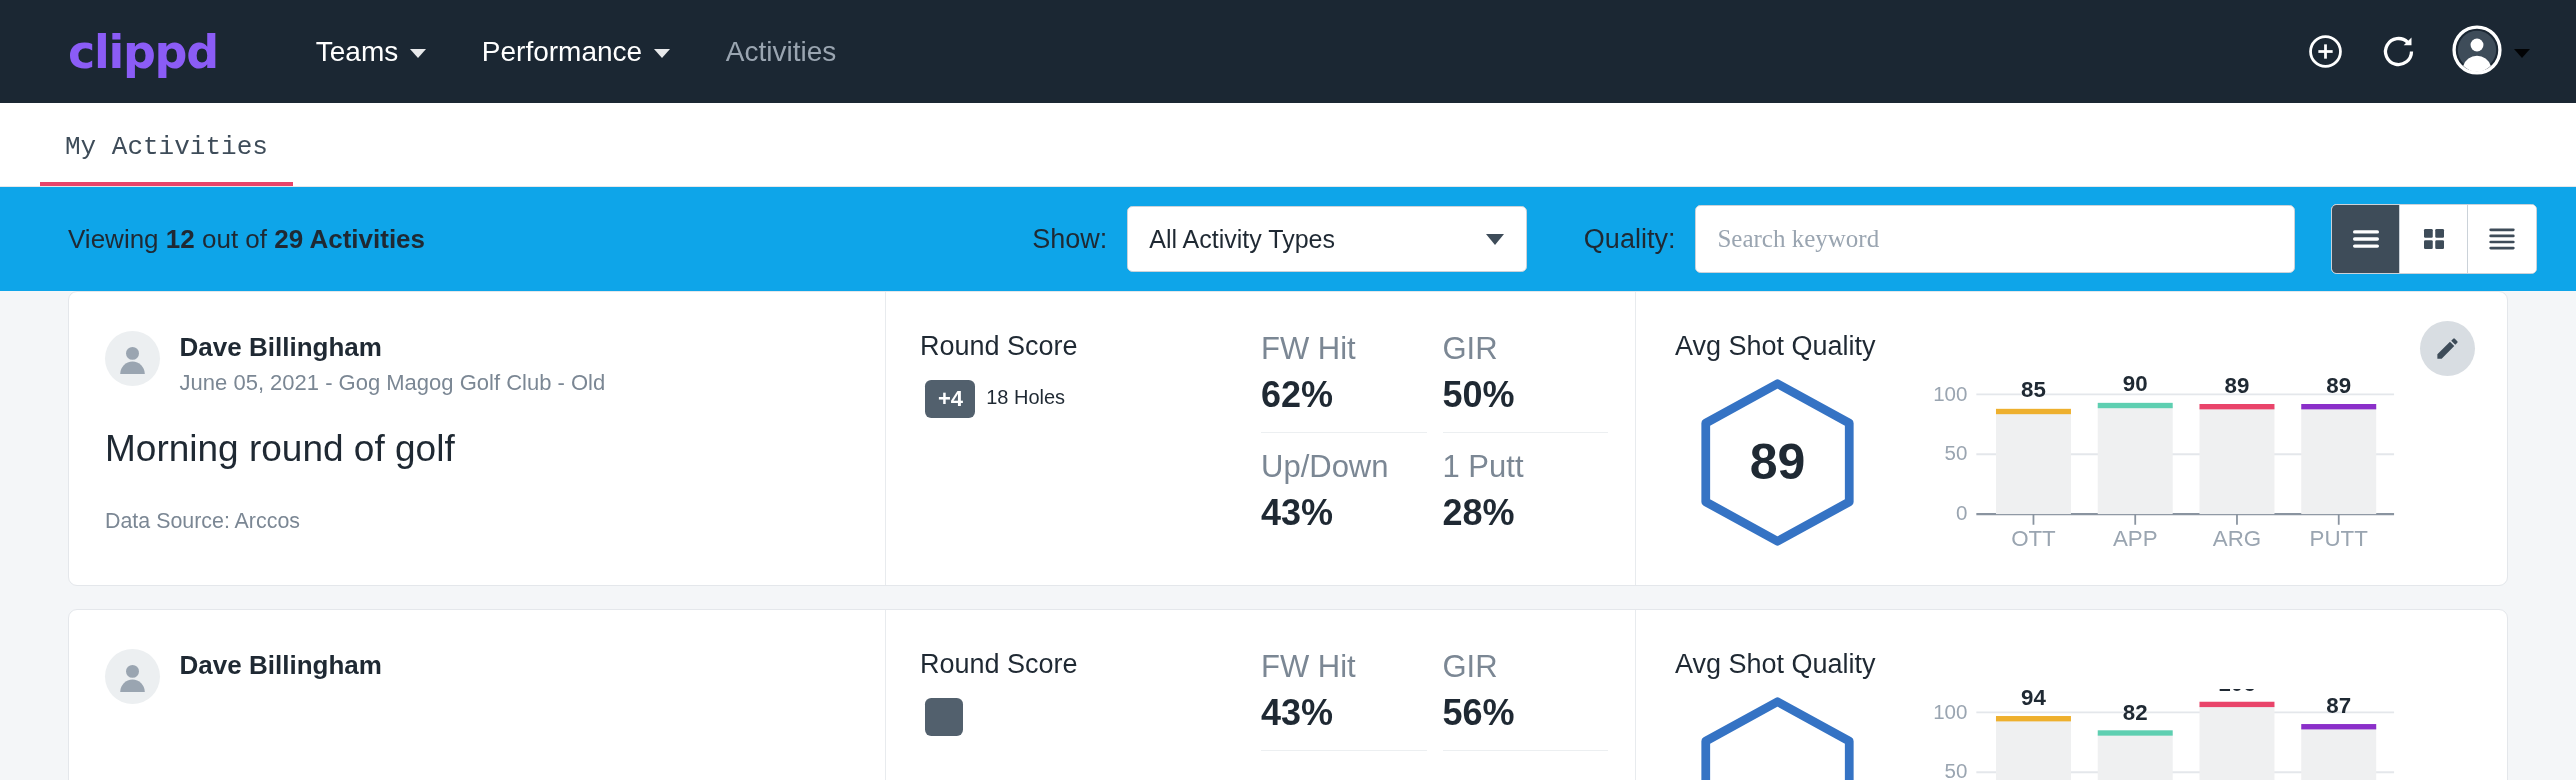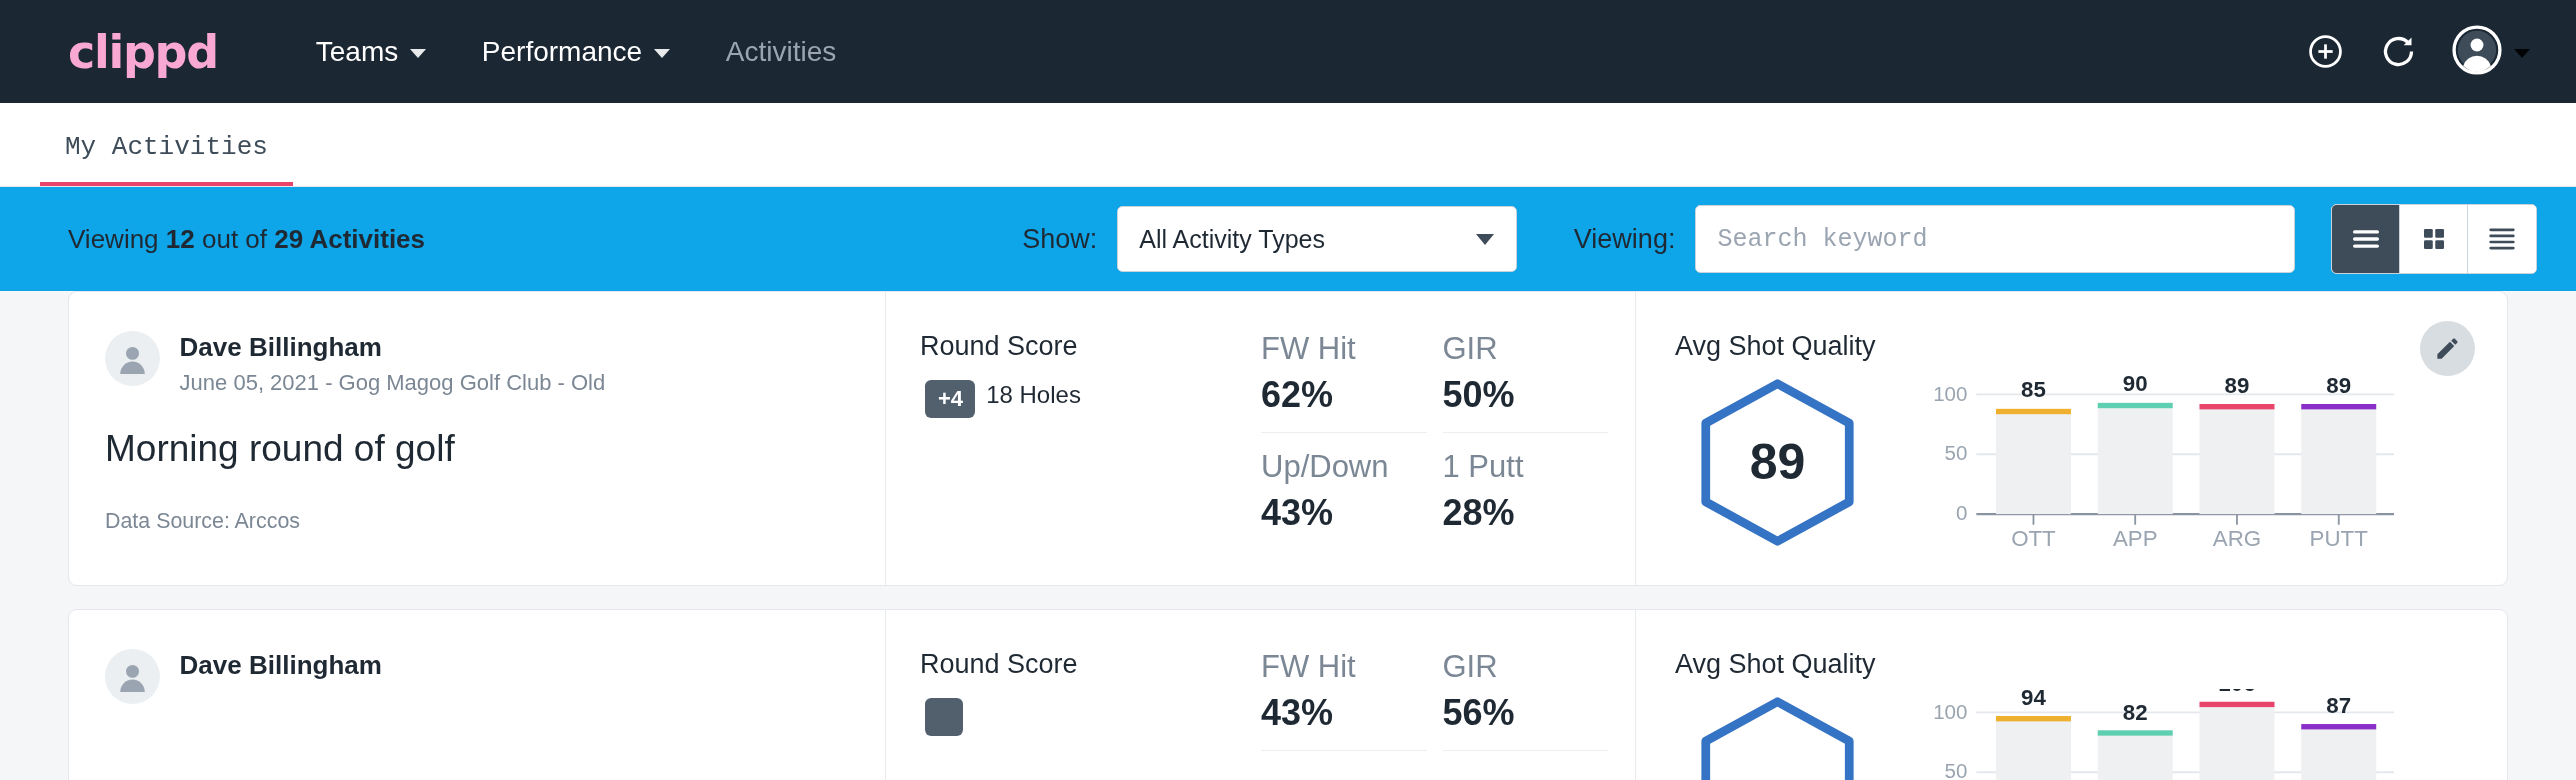--- a/index.html
+++ b/index.html
@@ -15,21 +15,21 @@
     height: 103px;
     background: #1b2733;
     display: flex;
     align-items: center;
     padding: 0 46px 0 68px;
     position: relative;
   }
   .logo {
     font-size: 46px;
     font-weight: 700;
-    color: #f9a8d4;
+    color: #8b5cf6;
     letter-spacing: -1.3px;
     margin-right: 70px;
     font-family: "DejaVu Sans", sans-serif;
   }
   .navlinks { display: flex; align-items: center; gap: 0; }
   .navitem {
     display: flex; align-items: center; gap: 11.6px;
     color: #ffffff;
     font-size: 28px;
     padding: 0 28px;
@@ -106,21 +106,21 @@
   }
   .searchbox {
     width: 600px; height: 68px;
     background: #fff;
     border: 0.9px solid #cbd2d9;
     border-radius: 5.4px;
     padding: 0 21.4px;
     font-size: 25px;
     color: #1f2933;
     outline: none;
-    font-family: Liberation Mono, monospace;
+    font-family: Liberation Serif, serif;
     margin-right: 36px;
   }
   .searchbox::placeholder { color: #9aa5b1; }
   .viewtoggle {
     display: flex;
     border: 0.9px solid #cbd2d9;
     border-radius: 5.4px;
     overflow: hidden;
     background: #fff;
   }
@@ -174,21 +174,21 @@
     line-height: .95; letter-spacing: -1.8px;
   }
   .badge {
     background: #52606d; color: #fff;
     font-size: 22px; font-weight: 700;
     border-radius: 6.2px;
     padding: 6.2px 12.5px;
     align-self: flex-start;
     margin-left: 5.4px; margin-top: 5.4px;
   }
-  .holes { font-size: 24px; color: #1f2933; margin-left: 10.7px; margin-bottom: 9px; }
+  .holes { font-size: 20px; color: #1f2933; margin-left: 10.7px; margin-bottom: 9px; }
 
   .card-col-stats {
     width: 375px;
     padding: 39px 27px 32px 0;
     display: grid;
     grid-template-columns: 1fr 1fr;
     grid-template-rows: auto auto;
     column-gap: 16px;
     align-content: start;
     border-right: 0.9px solid #e8ebee;
@@ -280,21 +280,21 @@
 <div class="filterbar">
   <div class="viewing"><span>Viewing </span><b>12</b><span> out of </span><b>29</b><b> Activities</b></div>
 
   <div class="filter-right">
     <span class="lbl">Show:</span>
     <div class="select">
       <span>All Activity Types</span>
       <span class="sel-chev"></span>
     </div>
 
-    <span class="lbl">Viewing:</span>
+    <span class="lbl">Quality:</span>
     <input class="searchbox" type="text" placeholder="Search keyword" style="">
 
     <div class="viewtoggle">
       <div class="vtbtn active">
         <svg width="34" height="34" viewBox="0 0 24 24" stroke="#ffffff" stroke-width="2.4" stroke-linecap="round">
           <line x1="4" y1="7" x2="20" y2="7"></line>
           <line x1="4" y1="12" x2="20" y2="12"></line>
           <line x1="4" y1="17" x2="20" y2="17"></line>
         </svg>
       </div>

